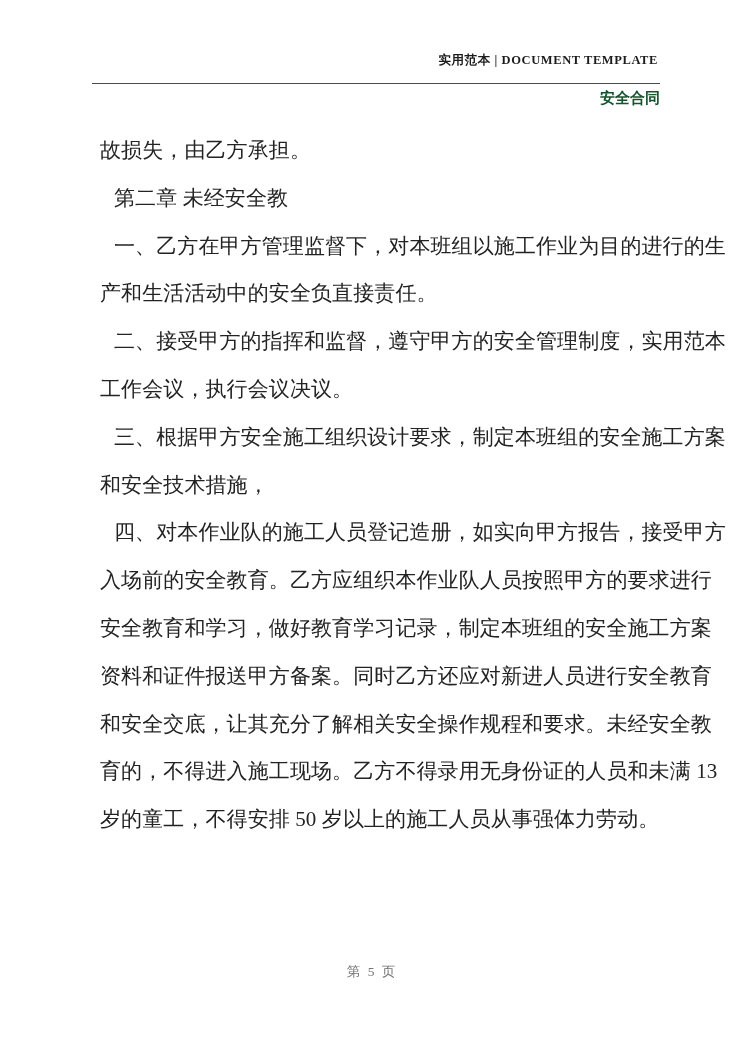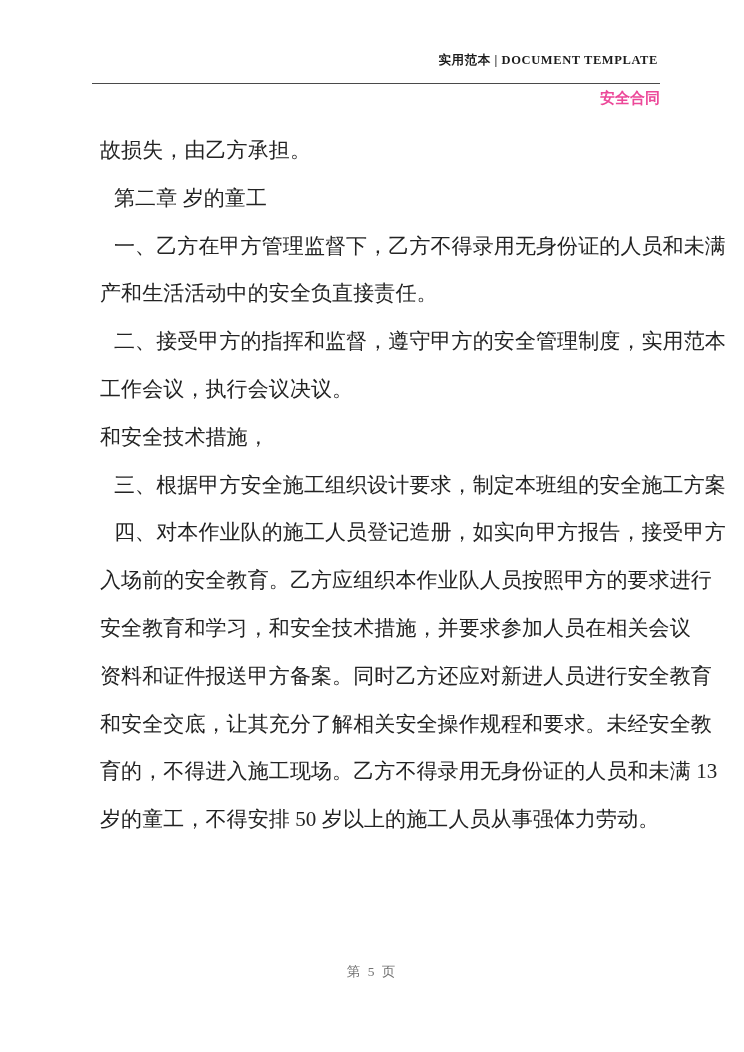--- a/index.html
+++ b/index.html
@@ -35,21 +35,21 @@
     right: 0;
     height: 1px;
     background: #4a4a4a;
   }
   .doc-title {
     position: absolute;
     top: 89px;
     right: 0;
     font-size: 15px;
     font-weight: bold;
-    color: #ec4899;
+    color: #14532d;
     white-space: nowrap;
   }
   .body-text {
     position: absolute;
     top: 127px;
     left: 100px;
     width: 560px;
     font-size: 21px;
     color: #232323;
   }
@@ -77,30 +77,30 @@
 <div class="page">
   <div class="header">
     <div class="brand">实用范本 | DOCUMENT TEMPLATE</div>
     <div class="rule"></div>
     <div class="doc-title">安全合同</div>
   </div>
 
   <div class="body-text">
 
   <div class="line">故损失，由乙方承担。</div>
-      <div class="line indent">第二章 岁的童工</div>
-      <div class="line indent">一、乙方在甲方管理监督下，乙方不得录用无身份证的人员和未满</div>
+      <div class="line indent">第二章 未经安全教</div>
+      <div class="line indent">一、乙方在甲方管理监督下，对本班组以施工作业为目的进行的生</div>
       <div class="line">产和生活活动中的安全负直接责任。</div>
       <div class="line indent">二、接受甲方的指挥和监督，遵守甲方的安全管理制度，实用范本</div>
       <div class="line">工作会议，执行会议决议。</div>
+      <div class="line indent">三、根据甲方安全施工组织设计要求，制定本班组的安全施工方案</div>
       <div class="line">和安全技术措施，</div>
-      <div class="line indent">三、根据甲方安全施工组织设计要求，制定本班组的安全施工方案</div>
       <div class="line indent">四、对本作业队的施工人员登记造册，如实向甲方报告，接受甲方</div>
       <div class="line">入场前的安全教育。乙方应组织本作业队人员按照甲方的要求进行</div>
-      <div class="line">安全教育和学习，和安全技术措施，并要求参加人员在相关会议</div>
+      <div class="line">安全教育和学习，做好教育学习记录，制定本班组的安全施工方案</div>
       <div class="line">资料和证件报送甲方备案。同时乙方还应对新进人员进行安全教育</div>
       <div class="line">和安全交底，让其充分了解相关安全操作规程和要求。未经安全教</div>
       <div class="line">育的，不得进入施工现场。乙方不得录用无身份证的人员和未满 13</div>
       <div class="line">岁的童工，不得安排 50 岁以上的施工人员从事强体力劳动。</div>
     </div>
 
   <div class="footer">第 5 页</div>
 </div>
 
 </body></html>

